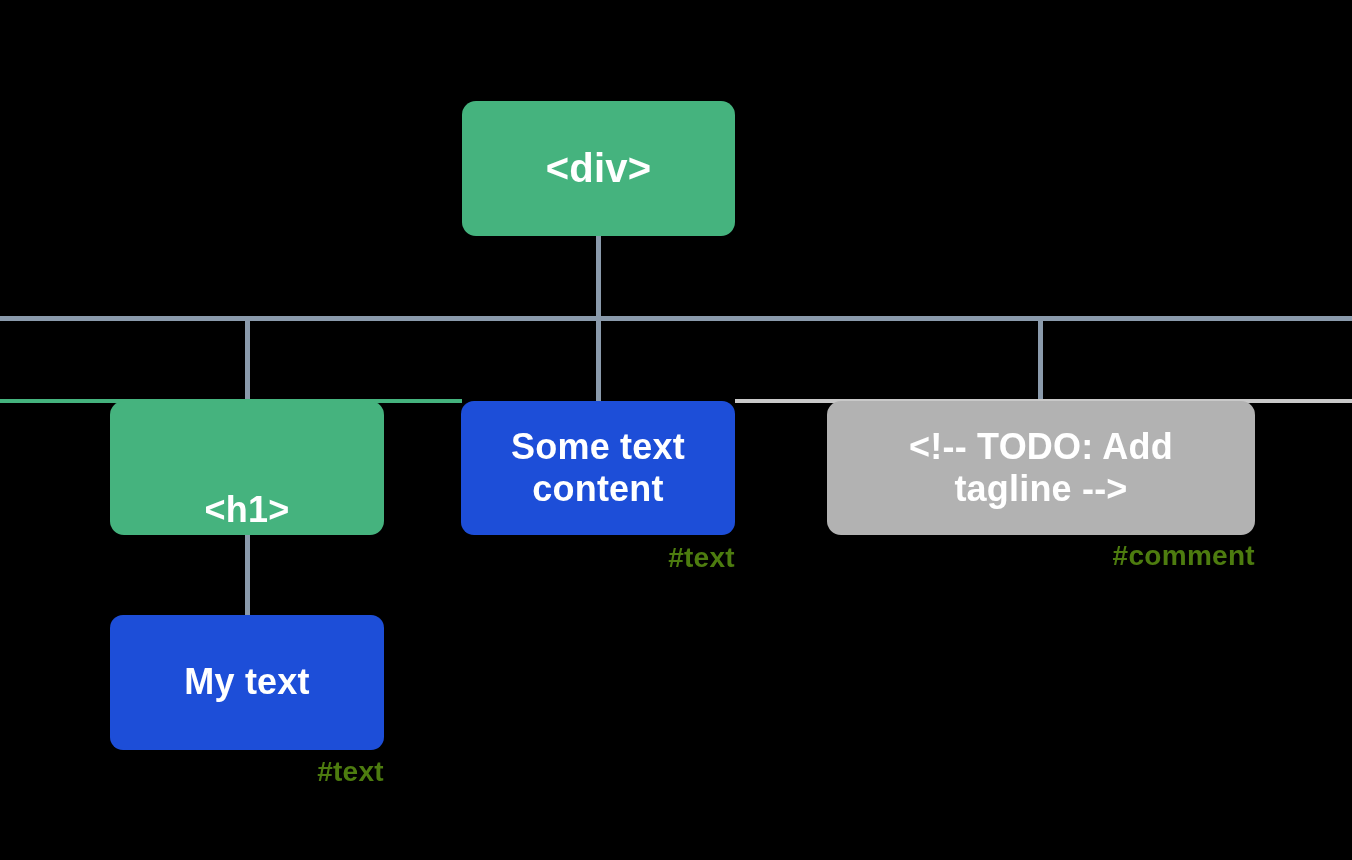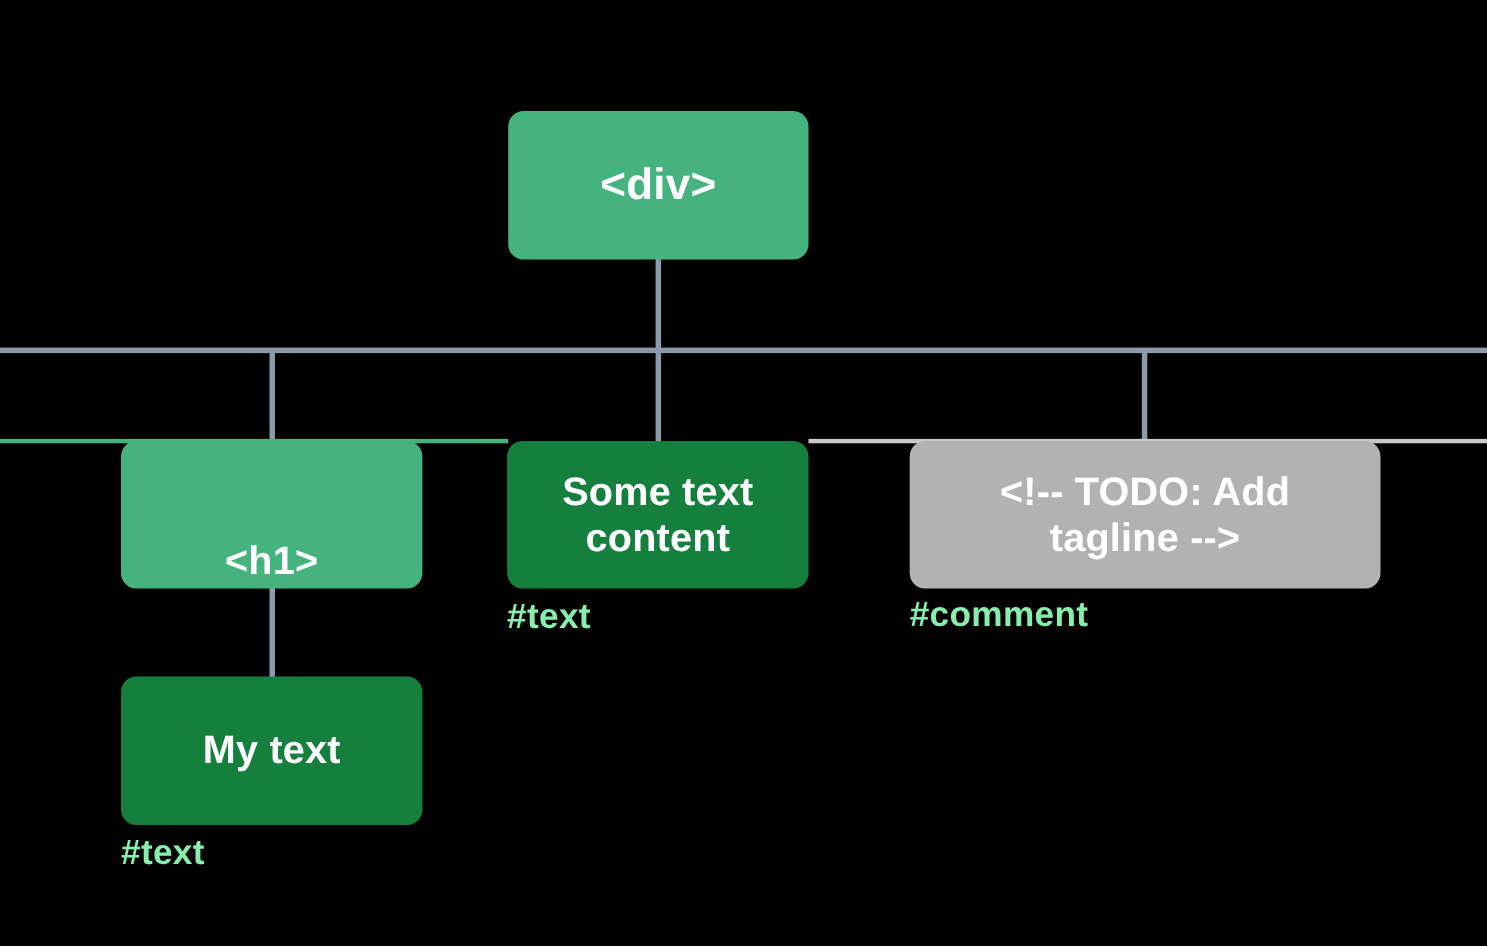--- a/index.html
+++ b/index.html
@@ -45,35 +45,35 @@
     justify-content: center;
     text-align: center;
     color: #ffffff;
     font-weight: 700;
     line-height: 1.18;
     box-sizing: border-box;
     padding: 4px 10px;
     letter-spacing: 0.2px;
   }
   .node.green  { background: #45b37e; }
-  .node.slate  { background: #15803d; }
+  .node.slate  { background: #1d4ed8; border-radius: 13px; }
   .node.gray   { background: #b2b2b2; text-align: center; }
 
   .node-text {
     display: block;
     white-space: pre-line;
   }
 
   
   .caption {
     position: absolute;
-    color: #86efac;
-    font-size: 32px;
+    color: #4d7c0f;
+    font-size: 28px;
     font-weight: 700;
-    text-align: left;
+    text-align: right;
     letter-spacing: 0.3px;
   }
 </style>
 </head>
 <body>
 
 <div id="stage">
 
   <div class="line-v" style="left:596px; top:234px; height:86px;"></div>
 

